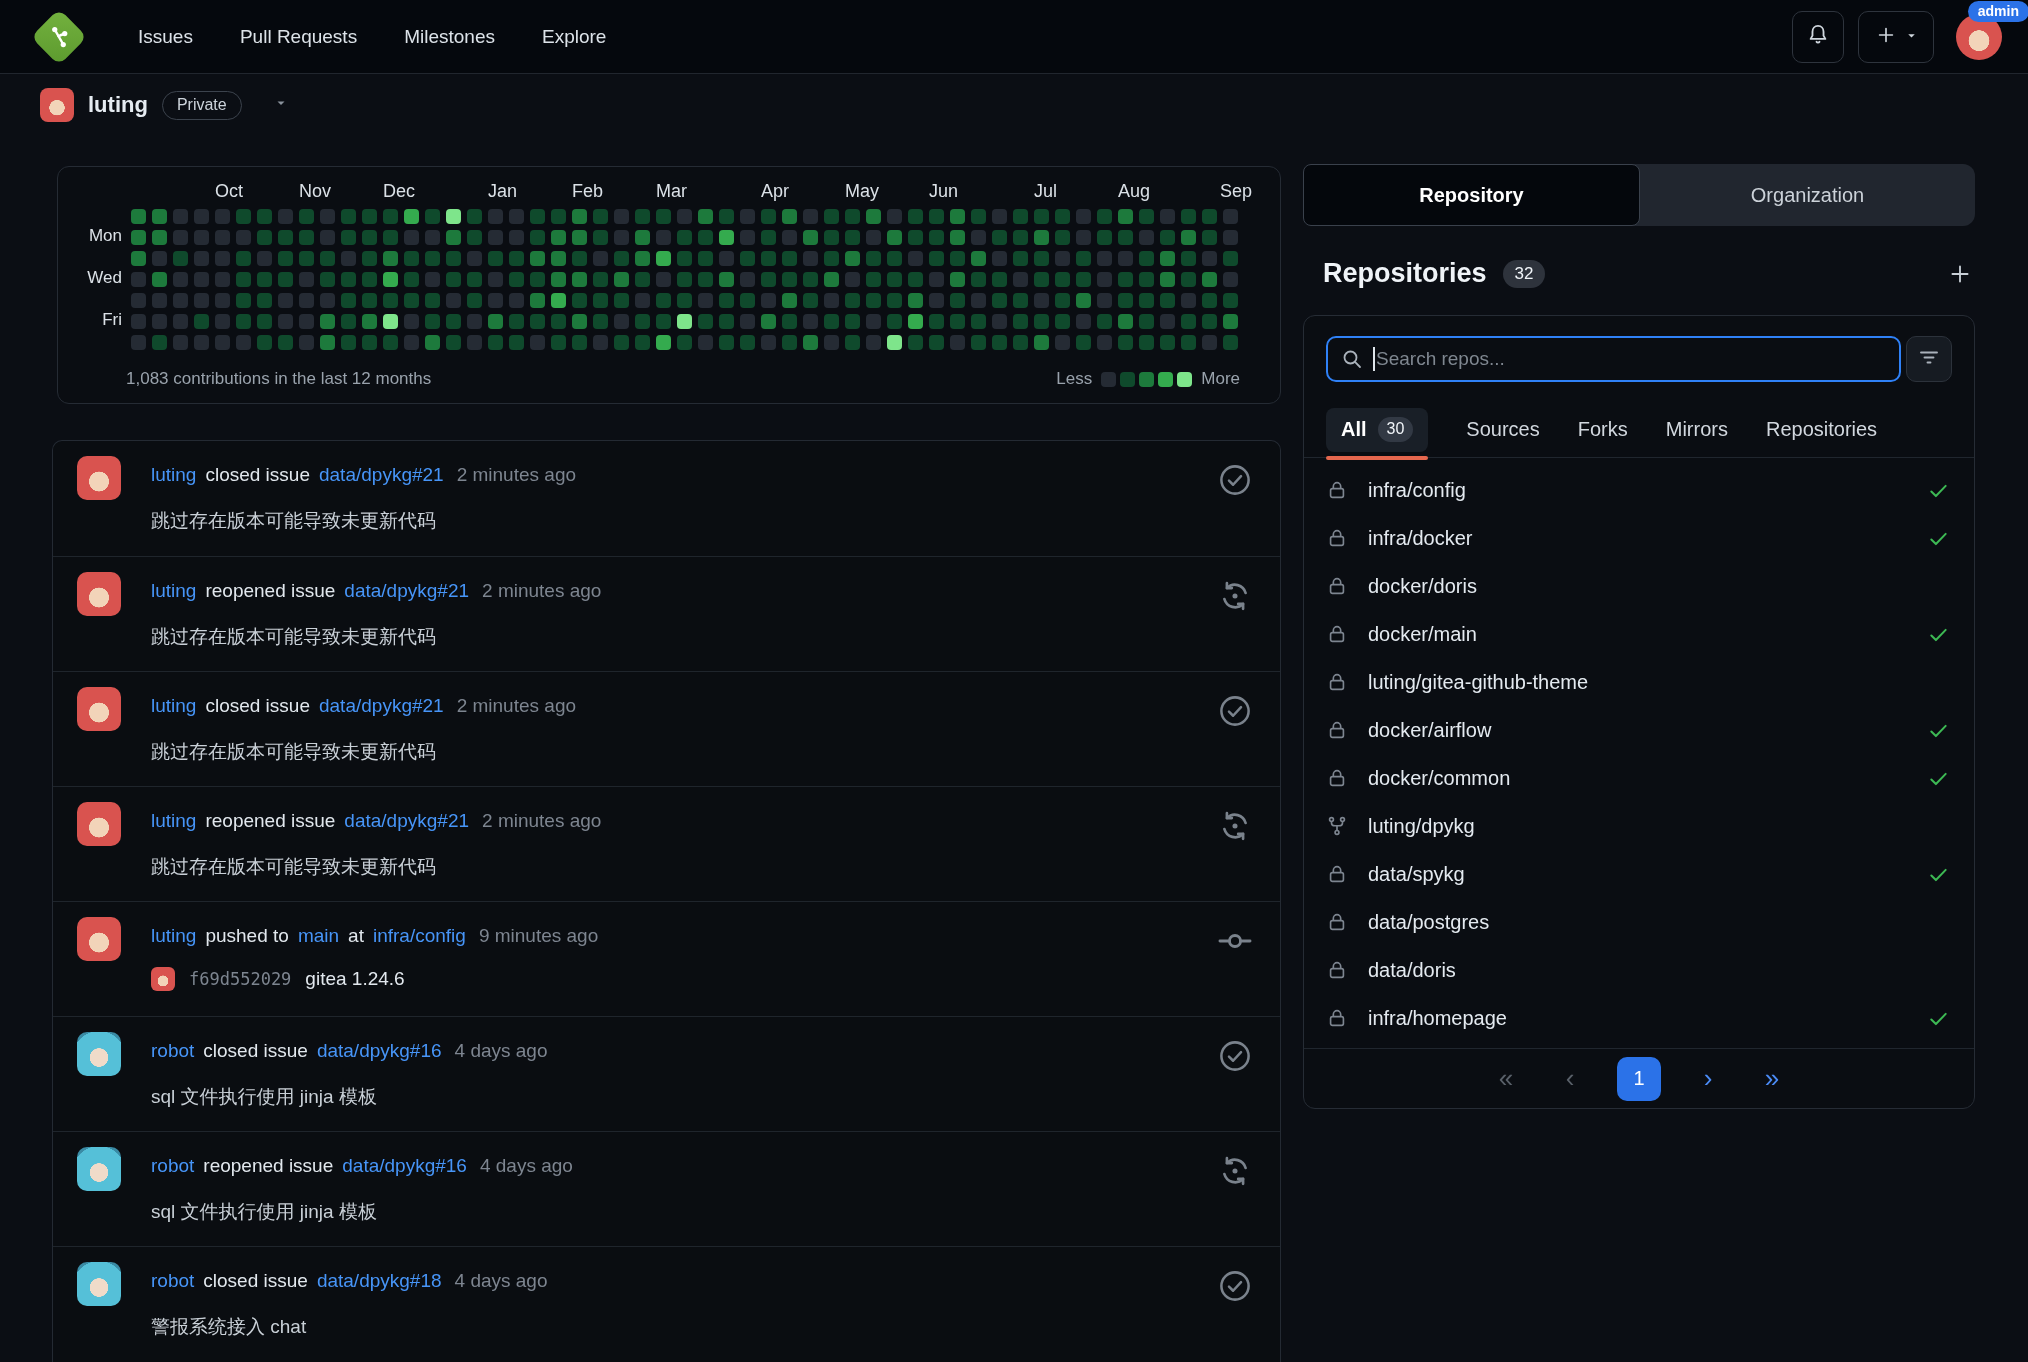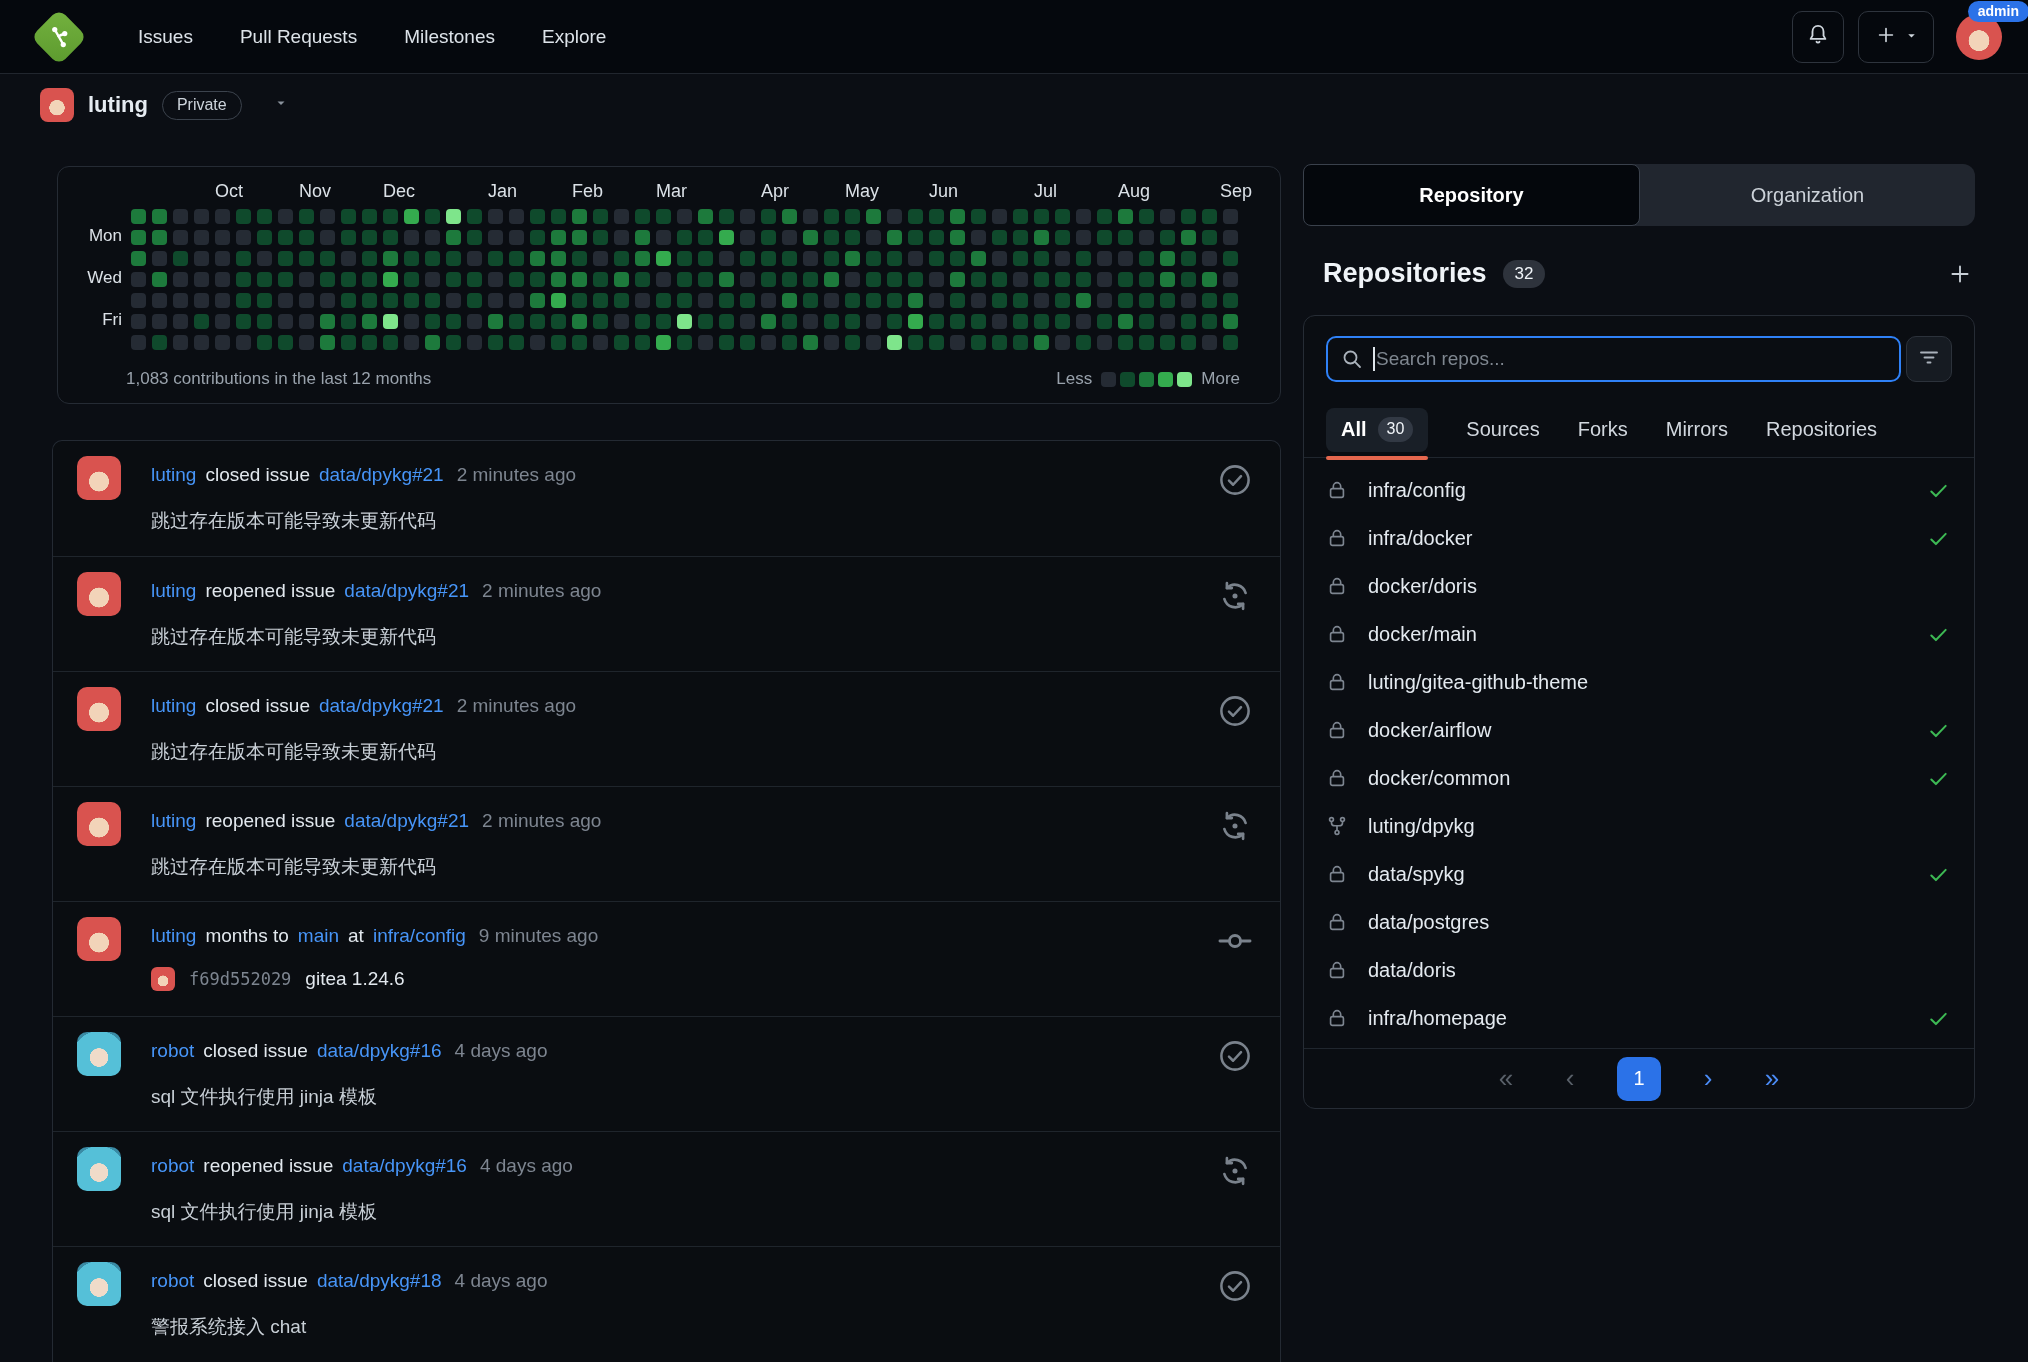--- a/index.html
+++ b/index.html
@@ -684,21 +684,21 @@
           <circle cx="12" cy="12" r="1.6" fill="currentColor" stroke="none"></circle>
           <path d="M5.3 13.9a7 7 0 0 0 11.8 3.1M18.7 10.1A7 7 0 0 0 6.9 7"></path>
           <path d="M6.9 3.9V7h3.1M17.1 20.1V17h-3.1"></path>
         </svg></span>
     </div>
     <div class="feed-item">
       <div class="feed-avatar avatar-luting"></div>
       <div class="feed-body">
         <div class="feed-title">
           <span class="lnk">luting</span>
-          <span class="act">months to</span>
+          <span class="act">pushed to</span>
           <span class="lnk">main</span>
           <span class="act">at</span>
           <span class="lnk">infra/config</span>
           <span class="feed-time">9 minutes ago</span>
         </div>
         <div class="commit-line">
           <div class="commit-avatar avatar-luting"></div>
           <span class="commit-hash">f69d552029</span>
           <span class="commit-msg">gitea 1.24.6</span>
         </div>

